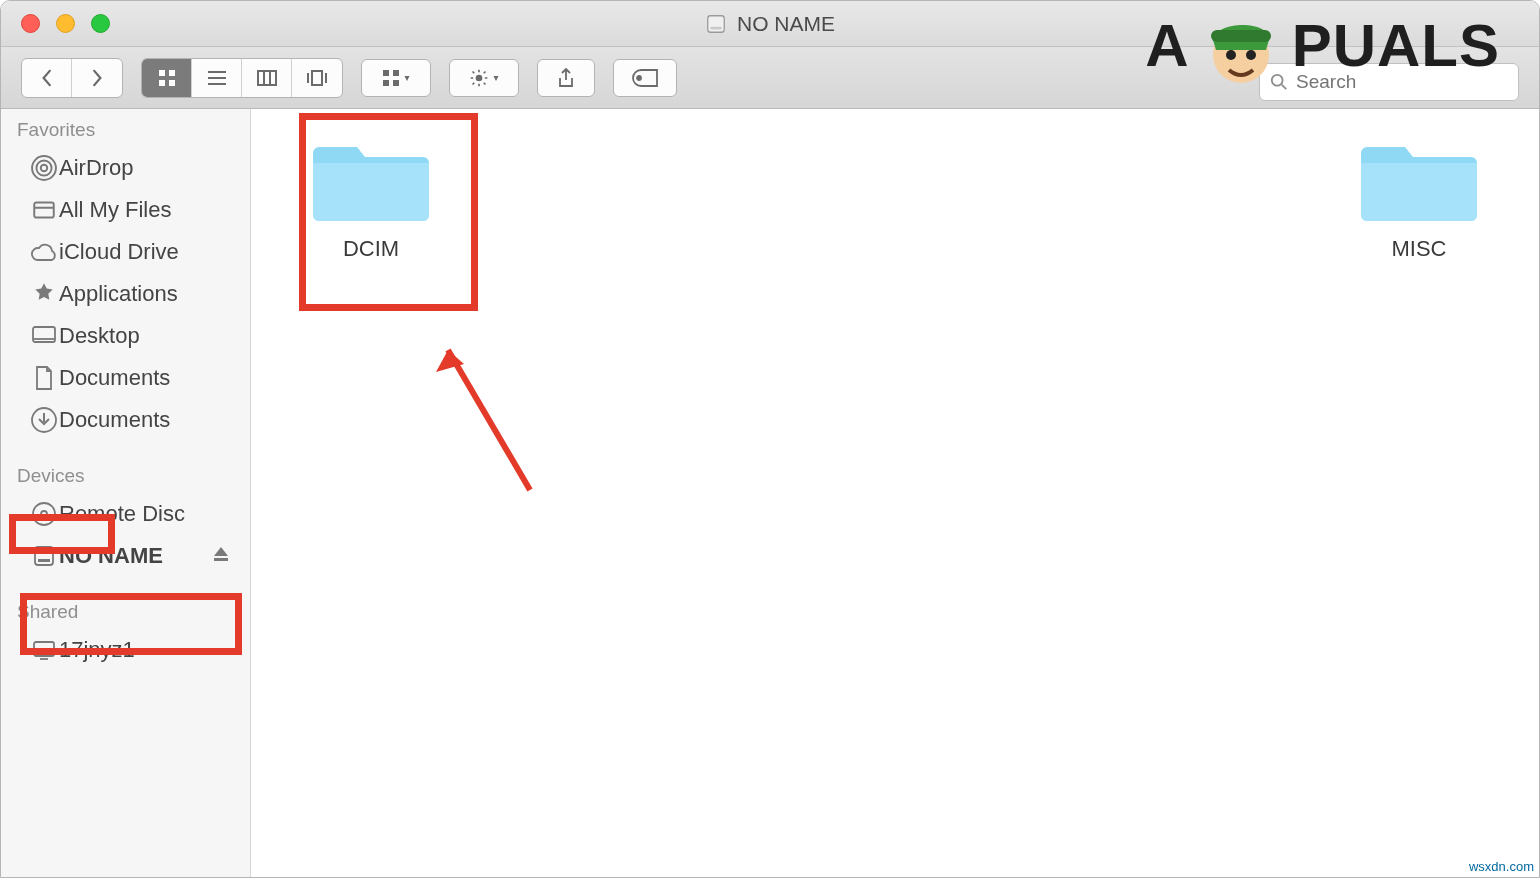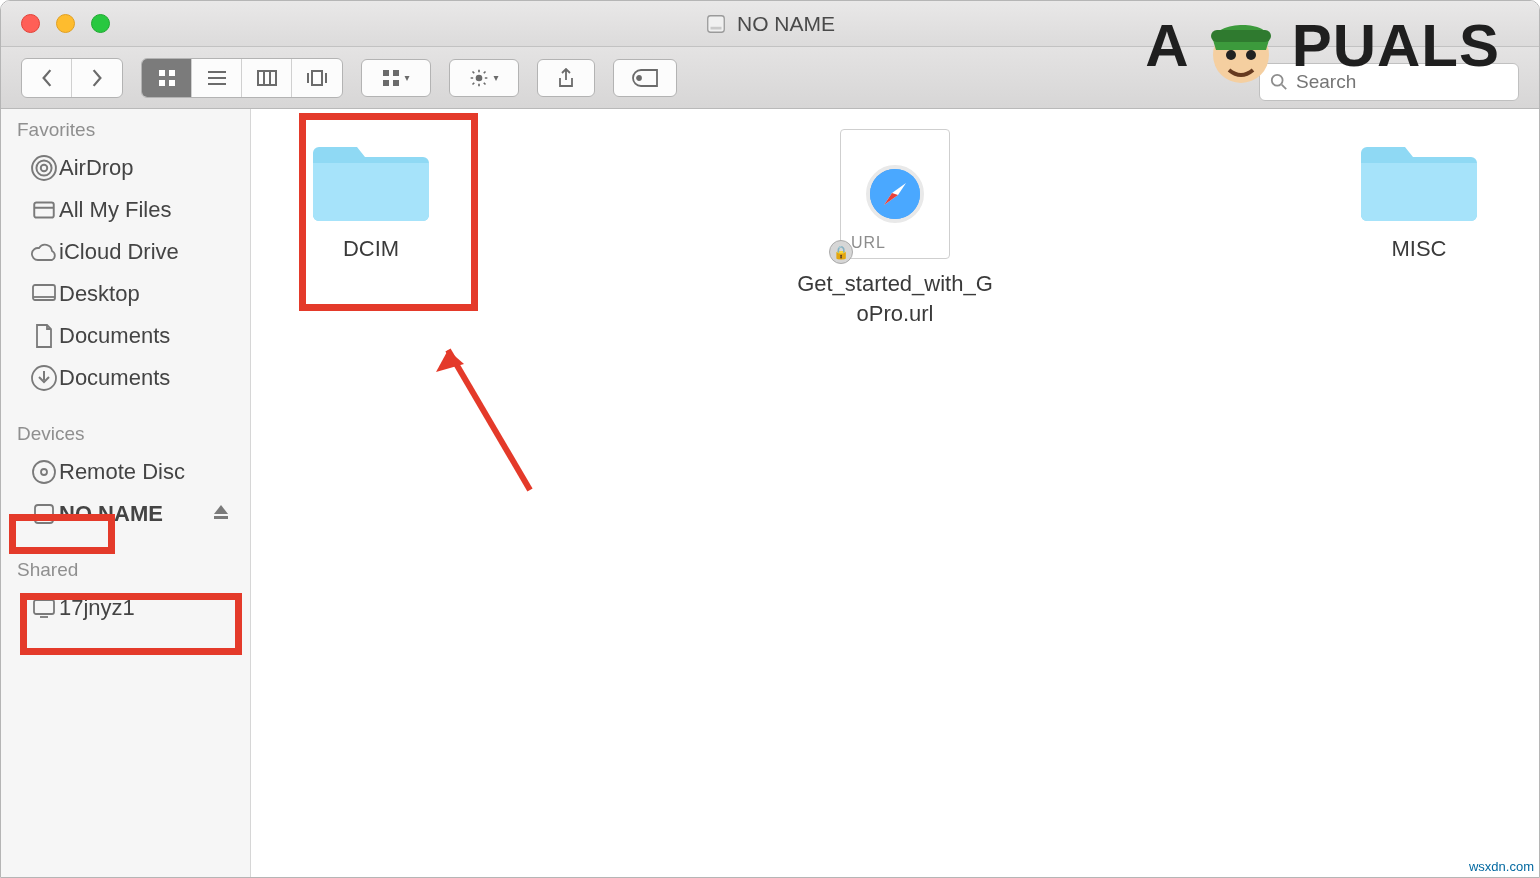--- a/index.html
+++ b/index.html
@@ -318,20 +318,28 @@
 
       <div class="sb-item">
         <span class="ic">
           <svg width="28" height="20" viewBox="0 0 28 20" fill="none" stroke="#7a7a7a" stroke-width="1.8">
               <path d="M8 18a6 6 0 1 1 1-11.9A7 7 0 0 1 22 9a5 5 0 0 1 0 9H8z"></path>
             </svg>
         </span>
         <span>iCloud Drive</span>
       </div>
 
+      <div class="sb-item">
+        <span class="ic">
+          <svg width="26" height="26" viewBox="0 0 24 24" fill="#7a7a7a">
+              <path d="M12 2l2.5 5 5.5.8-4 3.9.9 5.5L12 14.8 7.1 17.2l.9-5.5-4-3.9 5.5-.8z"></path>
+            </svg>
+        </span>
+        <span>Applications</span>
+      </div>
 
       <div class="sb-item">
         <span class="ic">
           <svg width="26" height="22" viewBox="0 0 26 22" fill="none" stroke="#7a7a7a" stroke-width="1.8">
               <rect x="2" y="2" width="22" height="15" rx="2"></rect>
               <line x1="2" y1="14" x2="24" y2="14"></line>
             </svg>
         </span>
         <span>Desktop</span>
       </div>
@@ -403,34 +411,20 @@
     <div class="content">
 
       <div class="file">
         <svg class="folder-icon" viewBox="0 0 120 95">
           <path d="M8 18h38l8 10h58a6 6 0 0 1 6 6v52a6 6 0 0 1-6 6H8a6 6 0 0 1-6-6V24a6 6 0 0 1 6-6z" fill="#8fd9f4"></path>
           <path d="M2 34h116v52a6 6 0 0 1-6 6H8a6 6 0 0 1-6-6z" fill="#a6e3fa"></path>
         </svg>
         <div class="file-label">DCIM</div>
       </div>
 
-      <div class="file">
-        <div class="url-file">
-          <div class="safari">
-            <svg width="58" height="58" viewBox="0 0 58 58" style="position:absolute;top:-4px;left:-4px;">
-              <circle cx="29" cy="29" r="25" fill="#4aa8ff"></circle>
-              <polygon points="40,18 32,30 18,40 26,28" fill="#fff"></polygon>
-              <polygon points="18,40 26,28 32,30" fill="#e8413a"></polygon>
-            </svg>
-          </div>
-          <div class="url-badge">URL</div>
-          <div class="lock-badge">🔒</div>
-        </div>
-        <div class="file-label">Get_started_with_GoPro.url</div>
-      </div>
 
       <div class="file">
         <svg class="folder-icon" viewBox="0 0 120 95">
           <path d="M8 18h38l8 10h58a6 6 0 0 1 6 6v52a6 6 0 0 1-6 6H8a6 6 0 0 1-6-6V24a6 6 0 0 1 6-6z" fill="#8fd9f4"></path>
           <path d="M2 34h116v52a6 6 0 0 1-6 6H8a6 6 0 0 1-6-6z" fill="#a6e3fa"></path>
         </svg>
         <div class="file-label">MISC</div>
       </div>
 
     </div>

